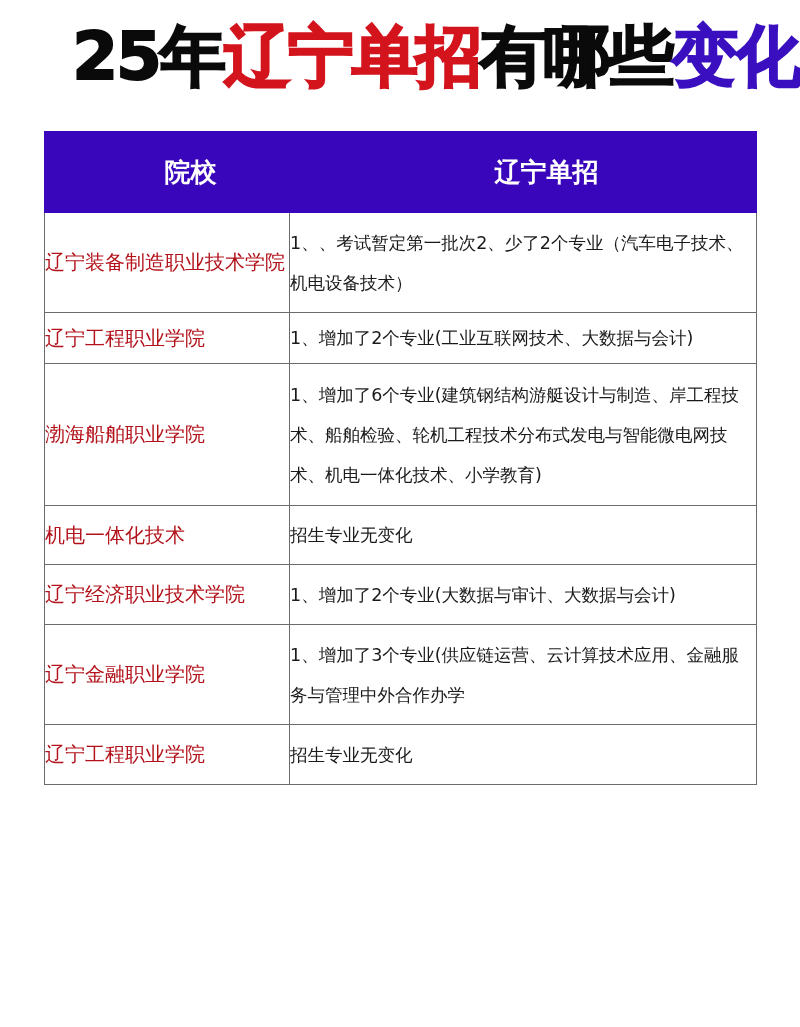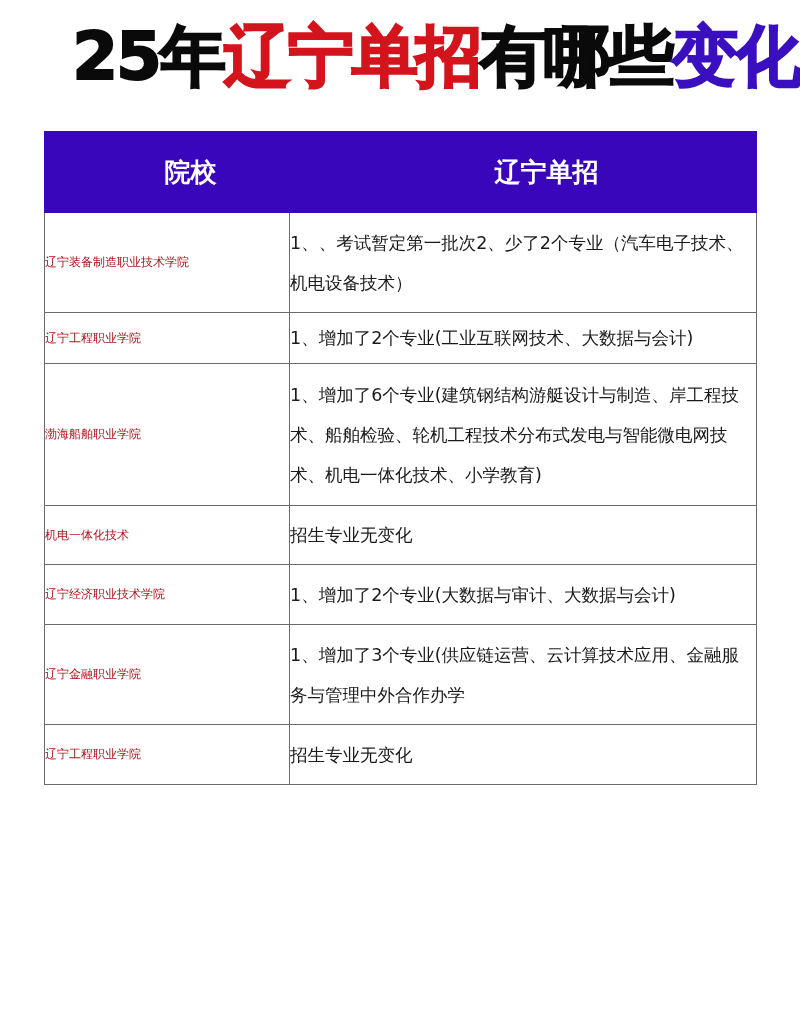--- a/index.html
+++ b/index.html
@@ -28,21 +28,21 @@
   }
   table.grid th {
     background: #3a06bb; color: #ffffff; height: 80px;
     font-size: 26px; font-weight: bold; text-align: center;
     border-color: #3a06bb;
     padding-left: 47px;
   }
   col.c1 { width: 245px; }
   col.c2 { width: 467px; }
   td.school {
-    color: #b3121a; font-size: 12px; padding-left: 7px;
+    color: #b3121a; font-size: 20px; padding-left: 7px;
     white-space: nowrap; overflow: hidden;
   }
   td.change {
     color: #1a1a1a; font-size: 17.5px; line-height: 40px;
     padding: 0 10px 0 8px;
   }
 </style>
 </head>
 <body>
 

